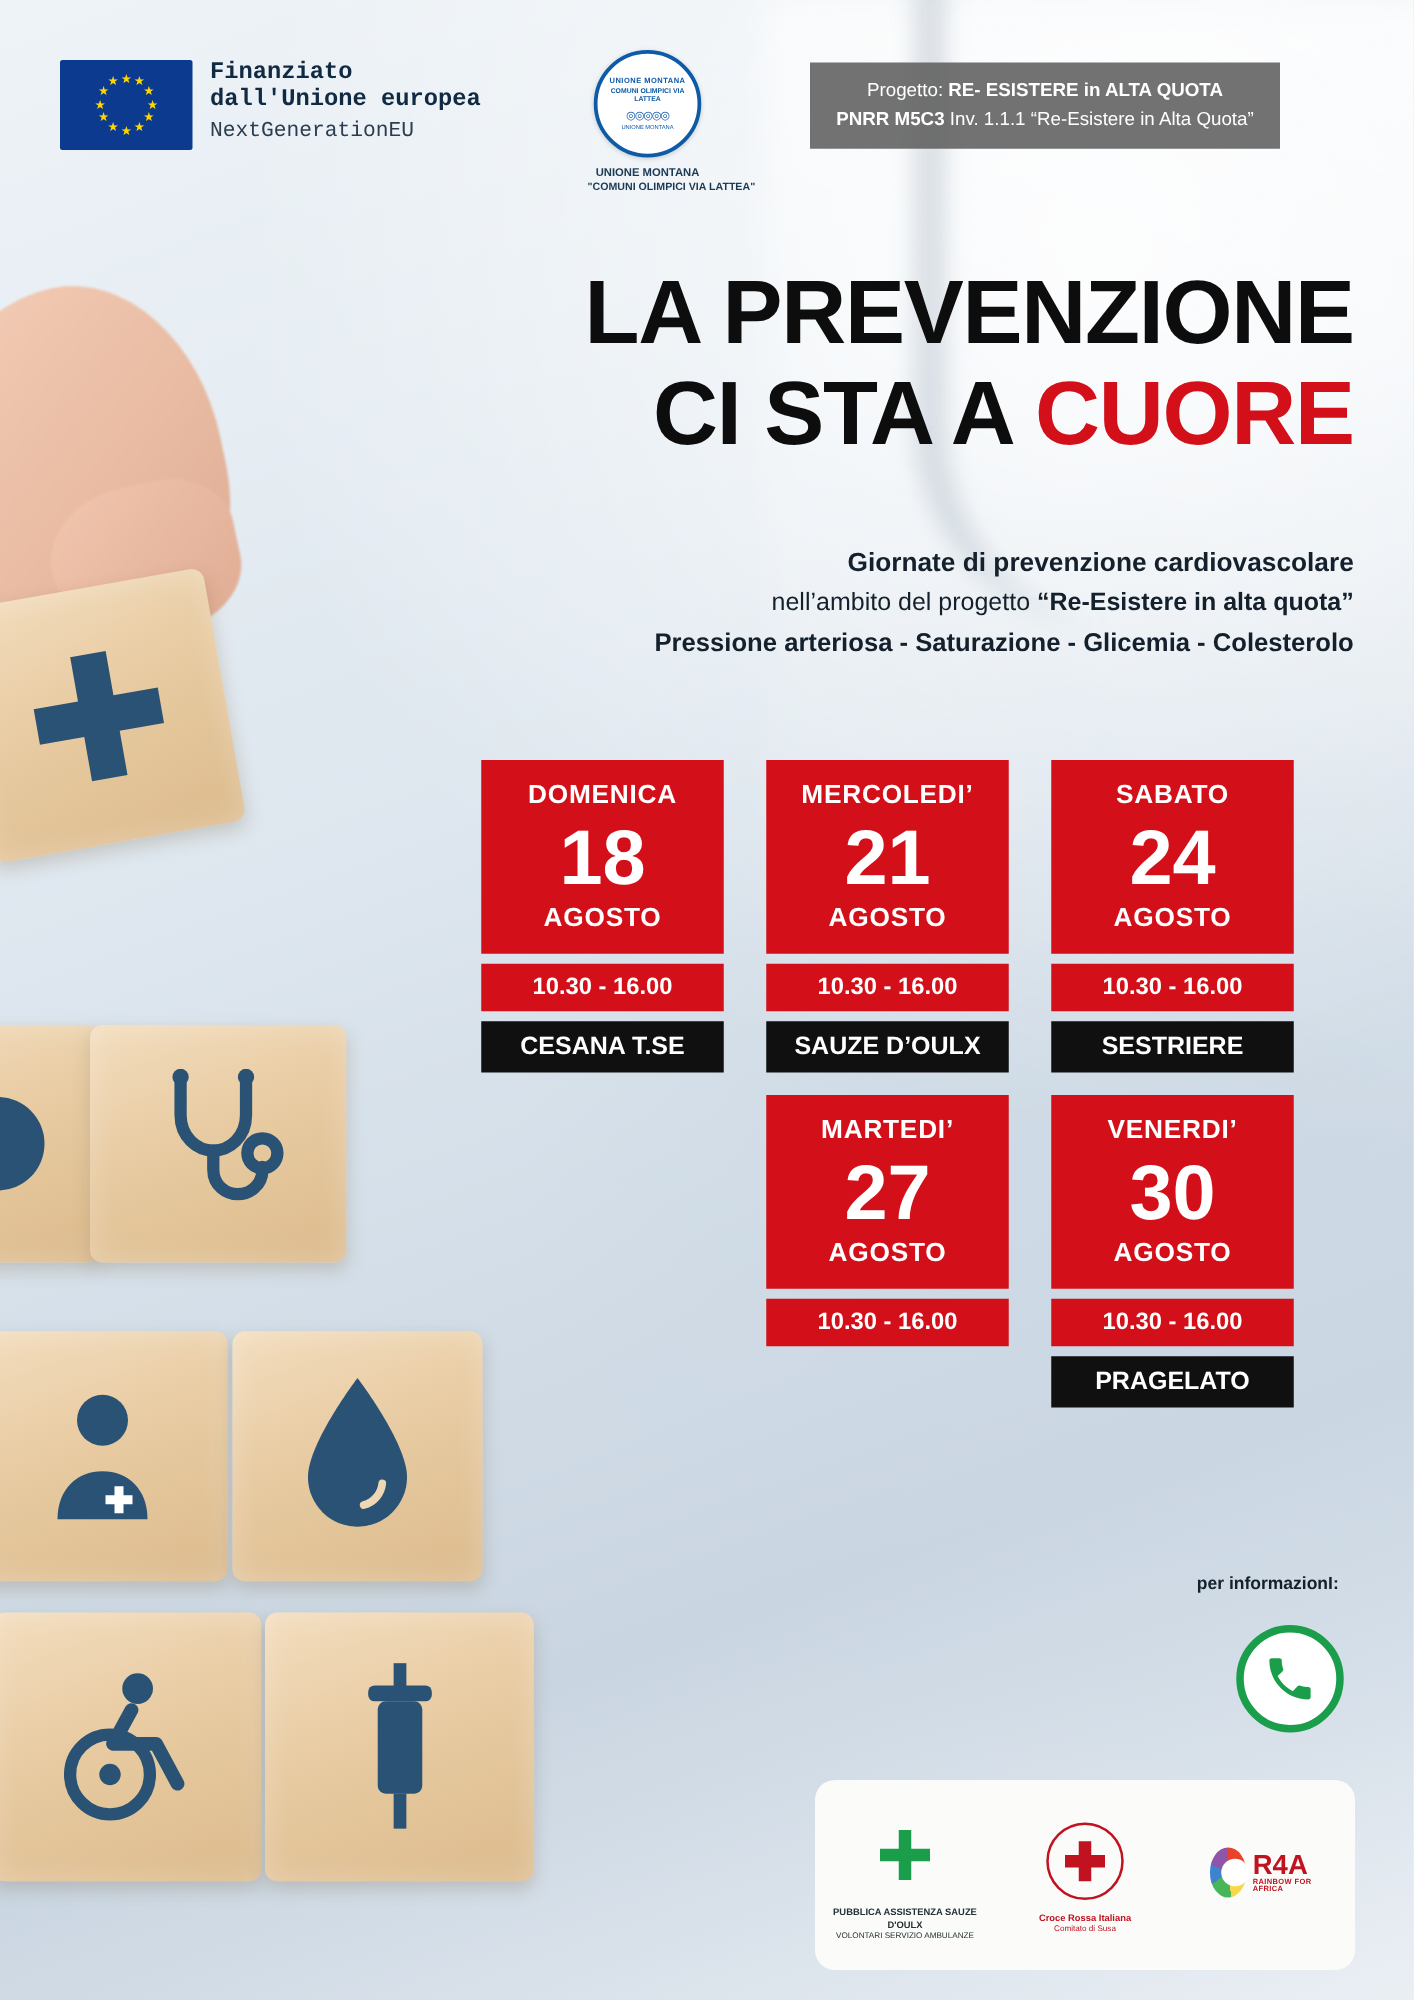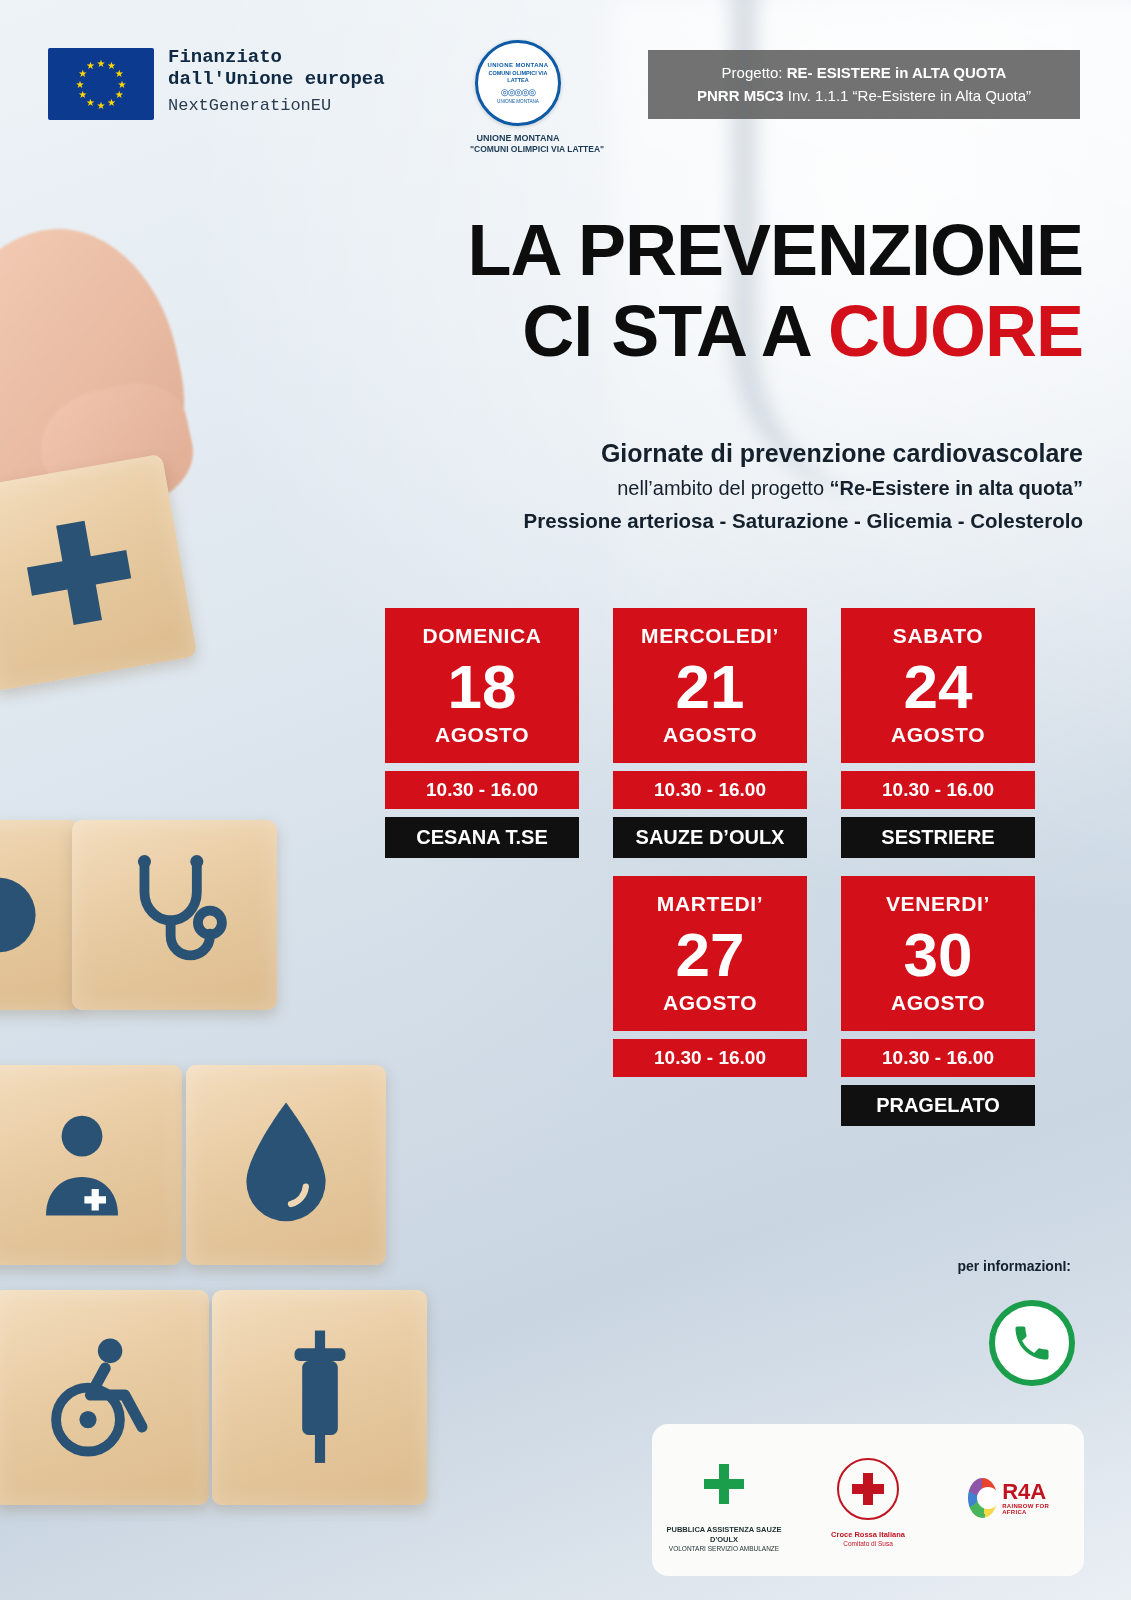--- a/index.html
+++ b/index.html
@@ -92,41 +92,41 @@
     box-shadow: 0 1px 4px rgba(0,0,0,.18);
   }
   .um-circle .t1 { font-size: 6px; font-weight: bold; color: #0d5aa7; letter-spacing: .4px; }
   .um-circle .t2 { font-size: 5.5px; font-weight: bold; color: #0d5aa7; margin-top: 2px; text-align:center; line-height:1.25; }
   .um-rings { margin-top: 3px; font-size: 9px; color: #0d5aa7; letter-spacing: -1px; }
   .um-circle .t3 { font-size: 4.6px; color: #0d5aa7; margin-top: 2px; }
   .um-cap { margin-top: 6px; font-size: 9px; font-weight: bold; color: #1b3a55; line-height: 1.35; white-space: nowrap; }
   .um-cap .sub { font-size: 8.5px; font-weight: bold; }
 
   .proj-box {
-    position: absolute; left: 648px; top: 50px; width: 432px; padding: 12px 14px;
+    position: absolute; left: 648px; top: 50px; width: 376px; padding: 12px 14px;
     background: rgba(95,95,95,.88); color: #ffffff; text-align: center;
   }
   .proj-box .r1 { font-size: 15px; line-height: 1.5; }
   .proj-box .r2 { font-size: 15px; line-height: 1.5; }
   .proj-box b { font-weight: bold; }
 
   
   .headline {
     position: absolute; left: 0; right: 48px; top: 210px; text-align: right;
   }
   .headline .h1 {
     font-size: 72px; font-weight: bold; letter-spacing: -1px; color: #0d0d0d; line-height: 1.12;
   }
   .headline .h2 {
     font-size: 72px; font-weight: bold; letter-spacing: -1px; color: #0d0d0d; line-height: 1.12;
   }
   .headline .h2 .red { color: #d31019; }
 
   .subhead { position: absolute; right: 48px; top: 435px; text-align: right; color: #14202c; }
-  .subhead .s1 { font-size: 25px; font-weight: bold; line-height: 1.5; }
+  .subhead .s1 { font-size: 21px; font-weight: bold; line-height: 1.5; }
   .subhead .s2 { font-size: 20px; line-height: 1.5; }
   .subhead .s2 b { font-weight: bold; text-align: center; }
   .subhead .s3 { font-size: 19.5px; margin-top: 22px; line-height: 1.5; }
   .subhead .s4 { font-size: 20.5px; font-weight: bold; margin-top: 3px; line-height: 1.5; }
 
   
   .cards { position: absolute; left: 385px; top: 608px; width: 700px; }
   .card-row { display: flex; gap: 34px; }
   .card-row.second { margin-top: 18px; margin-left: 228px; }
   .card { width: 194px; }

